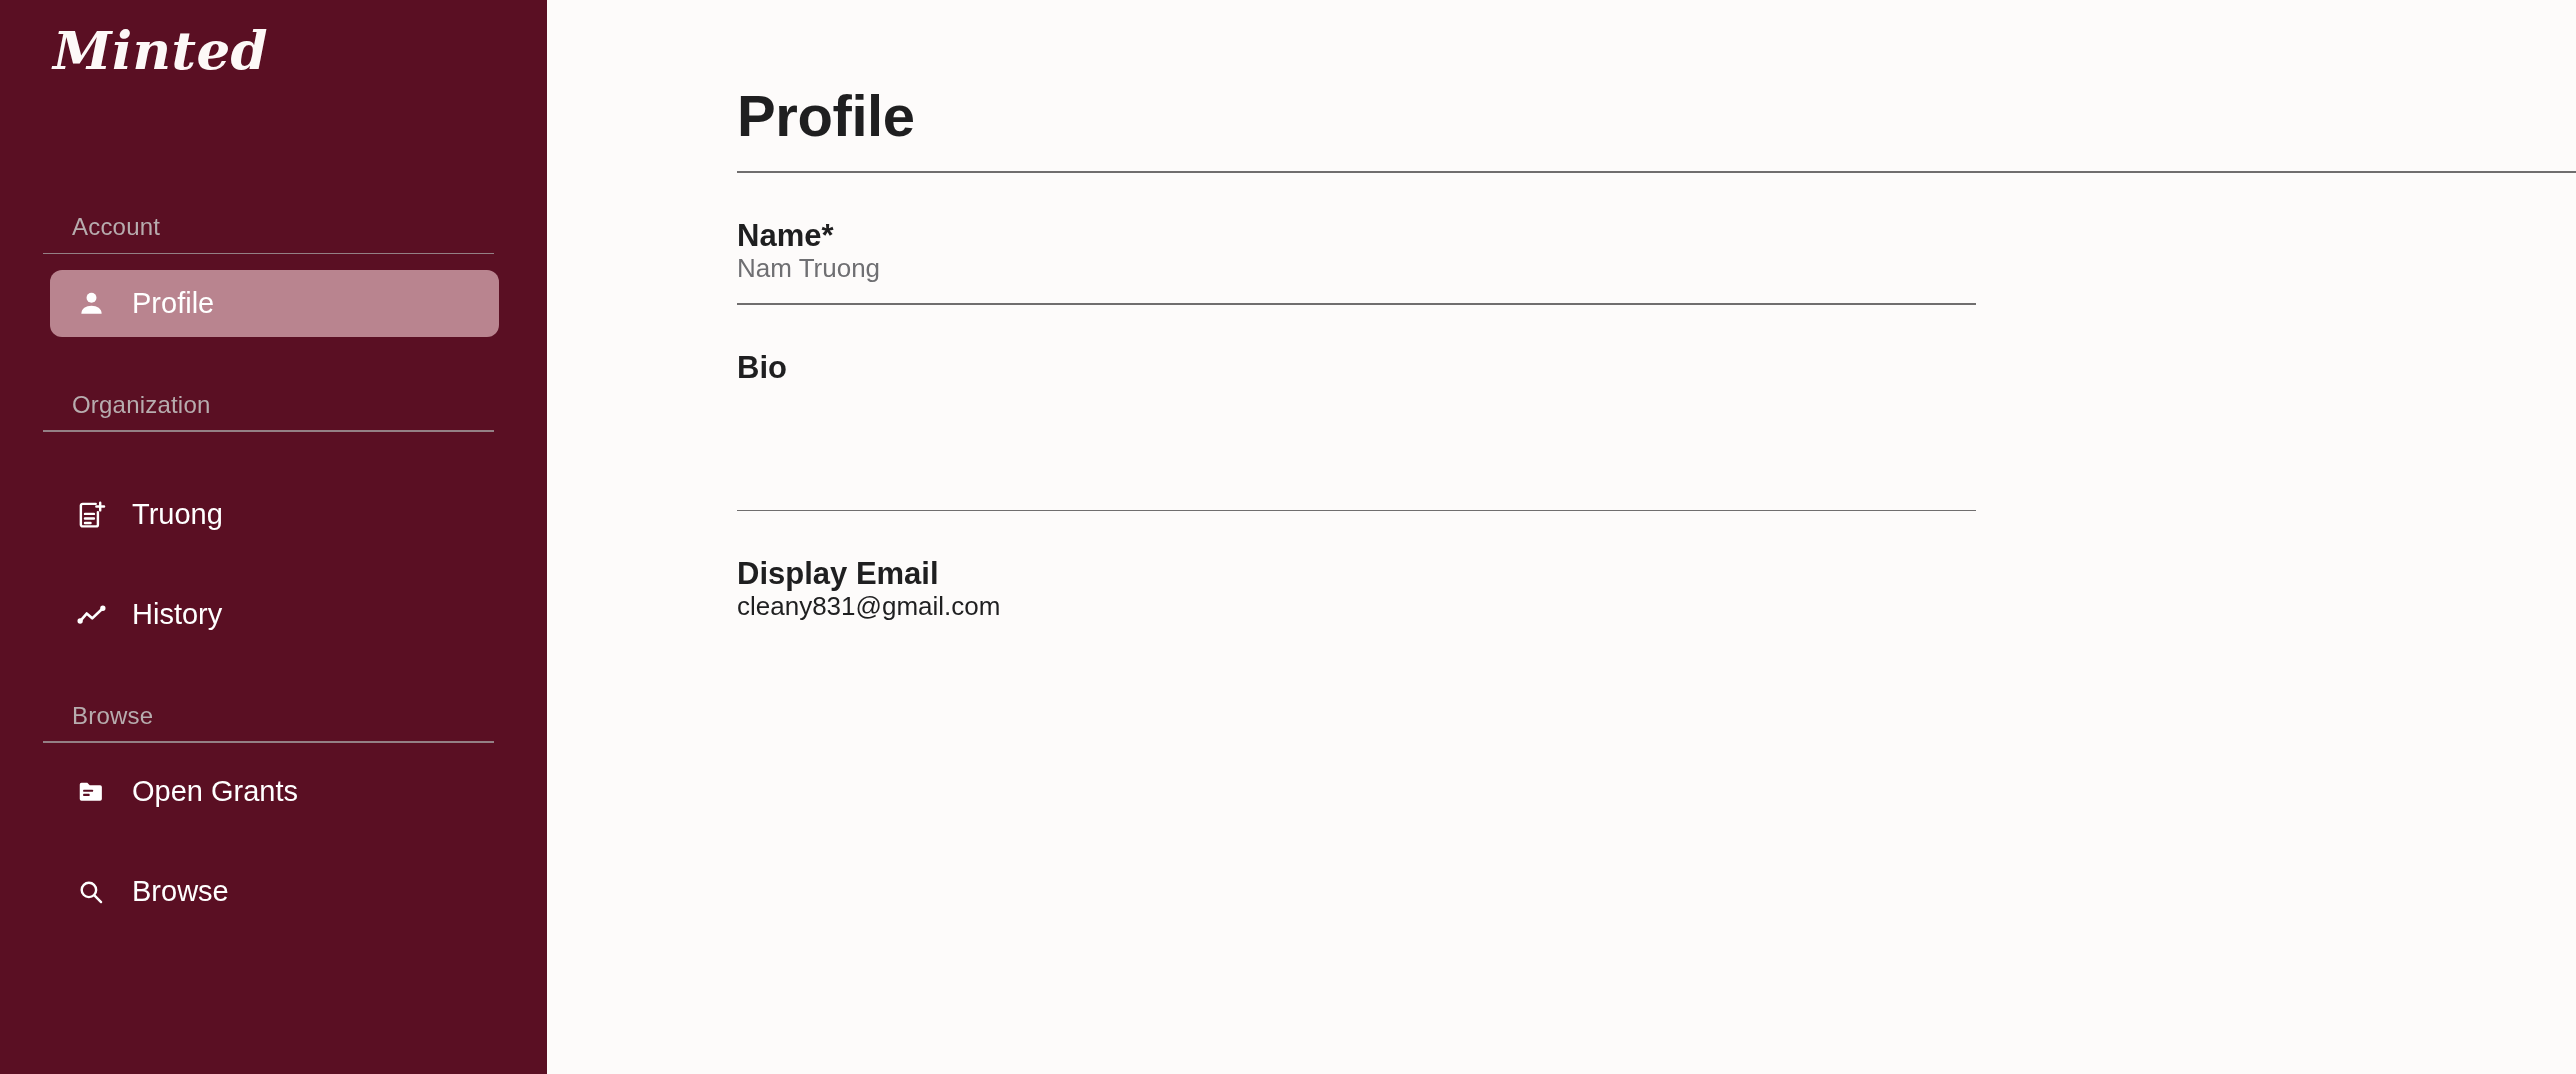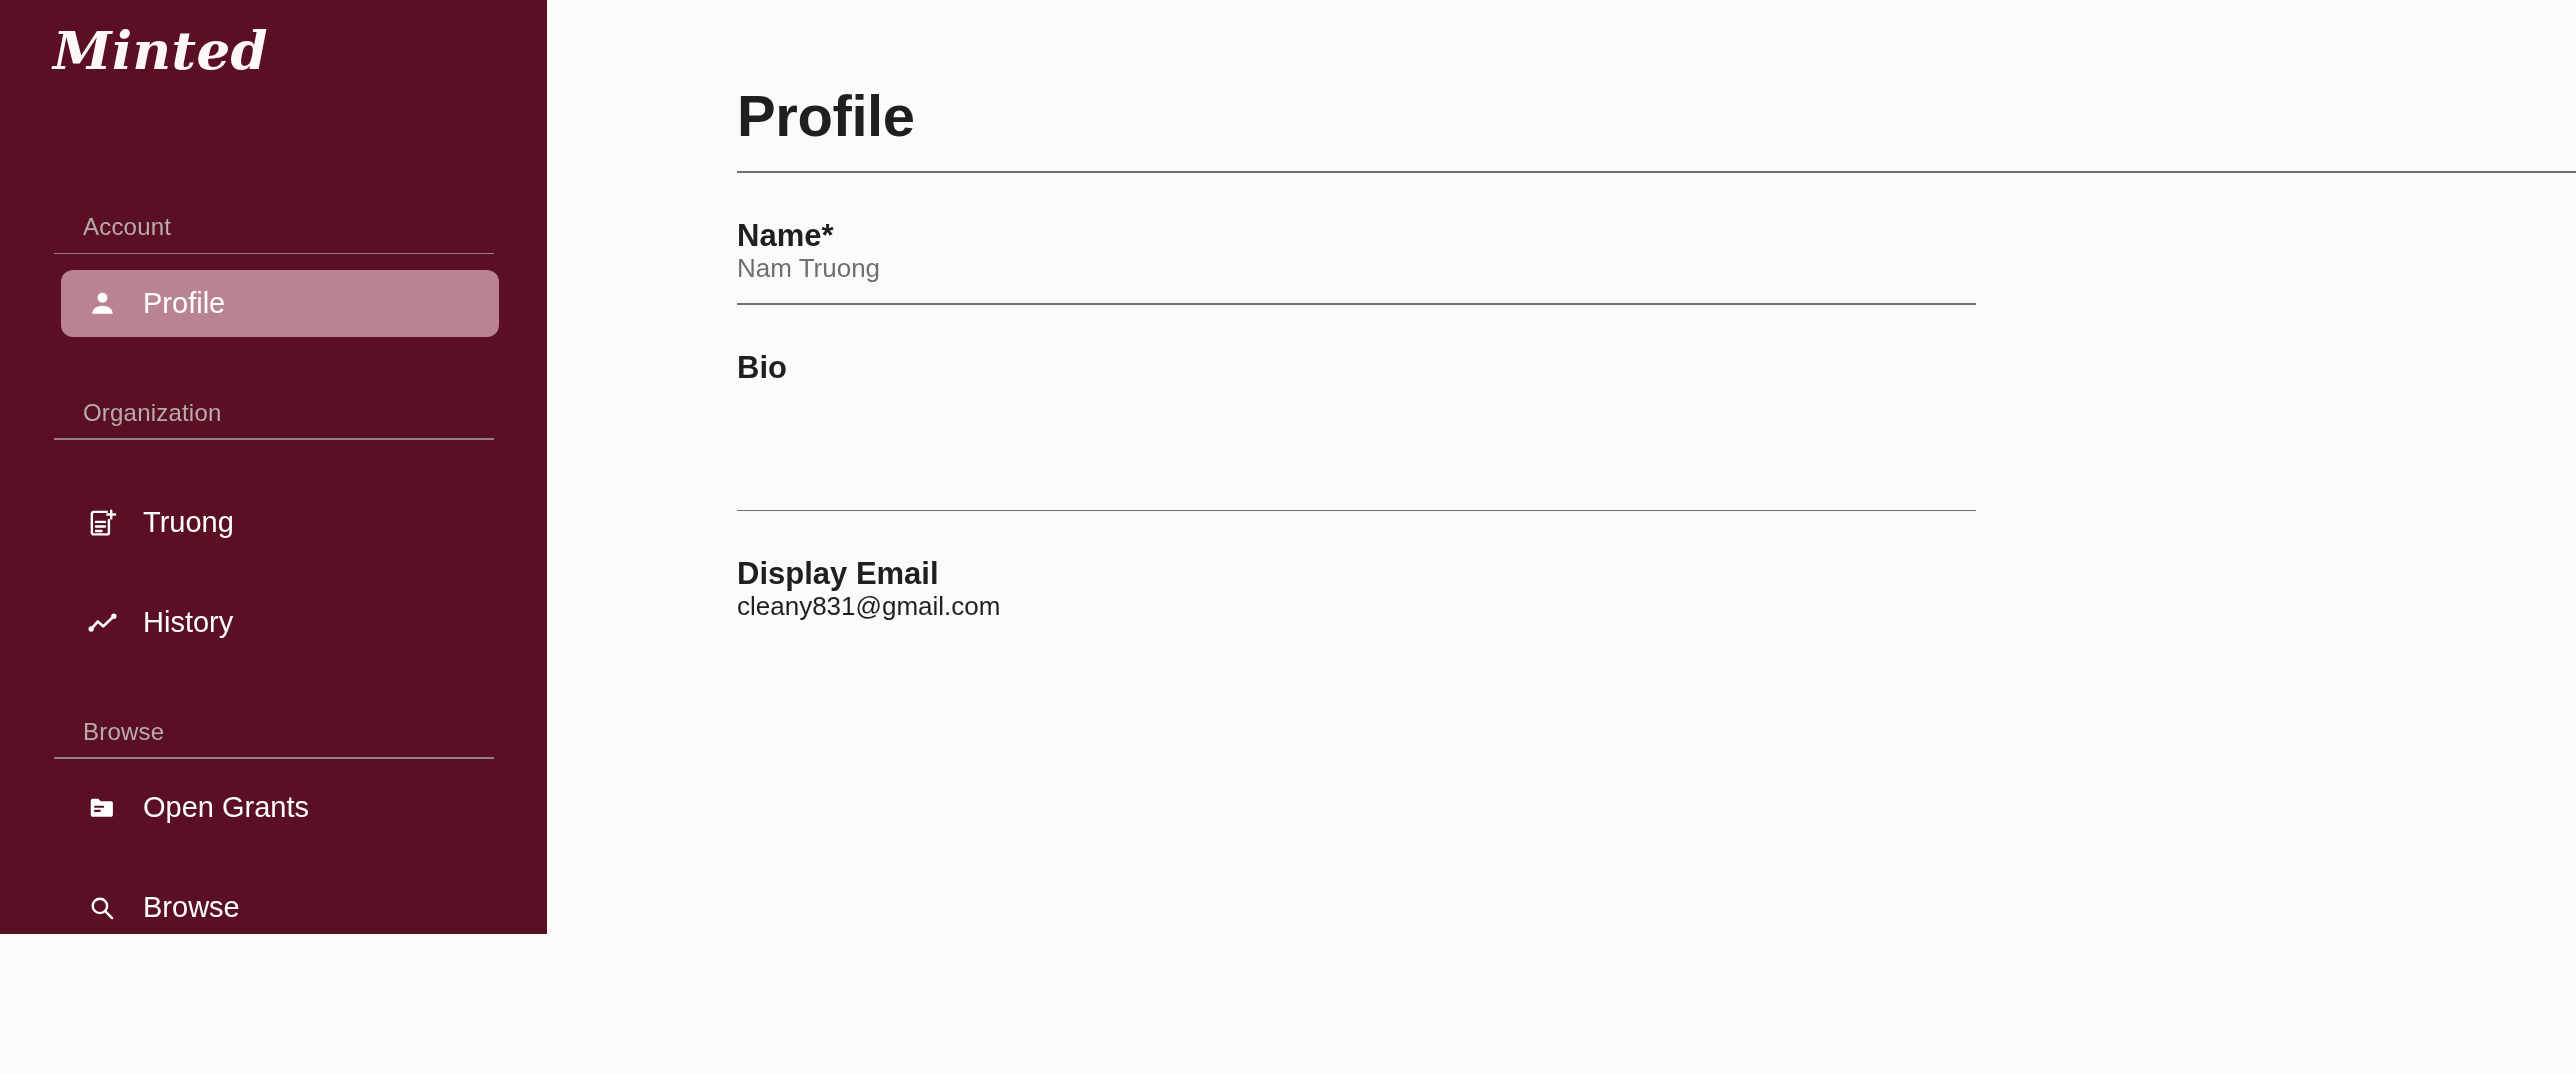--- a/index.html
+++ b/index.html
@@ -15,21 +15,21 @@
     font-family: "Liberation Sans", sans-serif;
     background: #fdfbfa;
     display: flex;
     -webkit-font-smoothing: antialiased;
   }
 
   
   .sidebar {
     width: 547px;
     min-width: 547px;
-    height: 934px;
+    height: 1074px;
     background: #5a0f23;
     position: relative;
     overflow: hidden;
   }
 
   .brand {
     position: absolute;
     left: 53px;
     top: 24px;
     color: #fdf8f7;
@@ -43,22 +43,21 @@
   }
 
   .nav-scroll {
     position: absolute;
     top: 215px;
     left: 0;
     right: 0;
   }
 
   .section {
-    margin-bottom: 16px;
-    padding-left: 11px;
+    margin-bottom: 8px;
   }
 
   .section-label {
     color: #b7acae;
     font-size: 24px;
     font-weight: 400;
     letter-spacing: 0.2px;
     padding-left: 72px;
     line-height: 1;
   }

